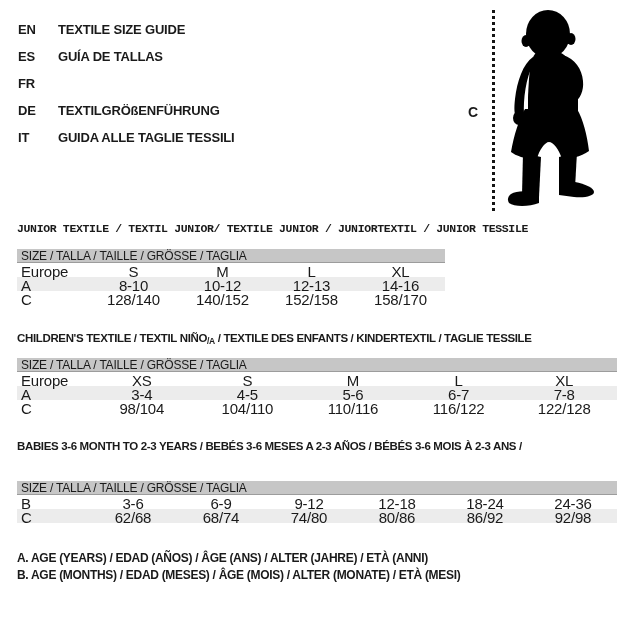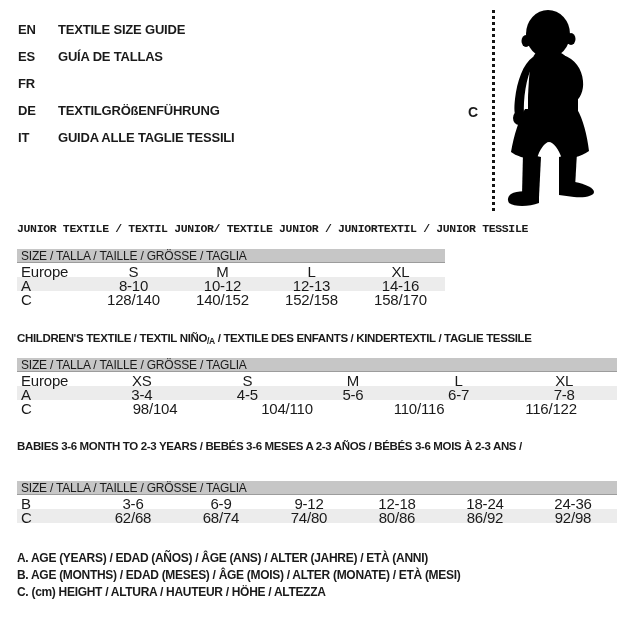--- a/index.html
+++ b/index.html
@@ -131,20 +131,21 @@
           <div class="tcell">5-6</div>
           <div class="tcell">6-7</div>
           <div class="tcell">7-8</div>
         </div>
         <div class="trow">
           <div class="tlabel">C</div>
           <div class="tcell">98/104</div>
           <div class="tcell">104/110</div>
           <div class="tcell">110/116</div>
           <div class="tcell">116/122</div>
+          <div class="tcell">122/128</div>
         </div>
       </div>
   </div>
 
   <div class="ttitle t3title">
     <div>BABIES 3-6 MONTH TO 2-3 YEARS / BEBÉS 3-6 MESES A 2-3 AÑOS / BÉBÉS 3-6 MOIS À 2-3 ANS /</div>
   </div>
   <div class="table t3">
     <div class="bar">SIZE / TALLA / TAILLE / GRÖSSE / TAGLIA</div>
     <div>
@@ -165,16 +166,15 @@
           <div class="tcell">80/86</div>
           <div class="tcell">86/92</div>
           <div class="tcell">92/98</div>
         </div>
       </div>
   </div>
 
   <div class="notes">
     <div>A. AGE (YEARS) / EDAD (AÑOS) / ÂGE (ANS) / ALTER (JAHRE) / ETÀ (ANNI)</div>
     <div>B. AGE (MONTHS) / EDAD (MESES) / ÂGE (MOIS) / ALTER (MONATE) / ETÀ (MESI)</div>
-    <div>C. (cm) HEIGHT / ALTURA / HAUTEUR / HÖHE / ALTEZZA</div>
   </div>
 
 </div>
 
 </body></html>

